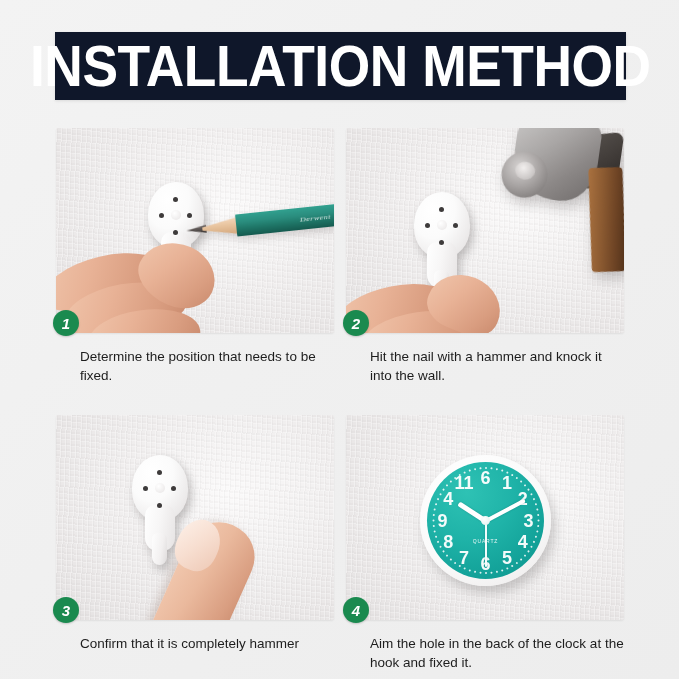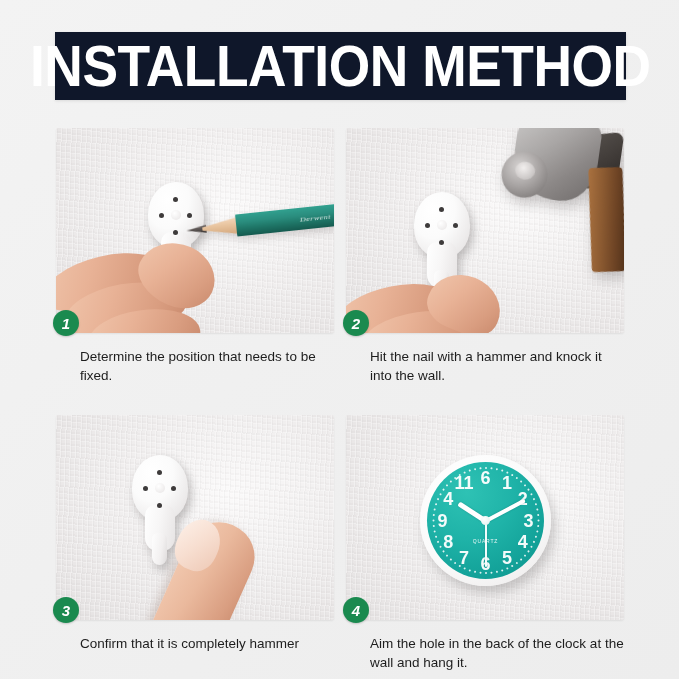--- a/index.html
+++ b/index.html
@@ -579,16 +579,16 @@
             <div class="clock-brand">QUARTZ</div>
             <div class="hand-hour" id="hand-hour" style="transform: rotate(-57deg);"></div>
             <div class="hand-min" id="hand-min" style="transform: rotate(62deg);"></div>
             <div class="hand-sec" id="hand-sec" style="transform: rotate(180deg);"></div>
             <div class="clock-pin"></div>
           </div>
         </div>
       </div>
 
       <div class="badge">4</div>
-      <div class="caption">Aim the hole in the back of the clock at the wall and hang it.</div>
+      <div class="caption">Aim the hole in the back of the clock at the hook and fixed it.</div>
     </div>
   </div>
 </div>
 
 </body></html>

